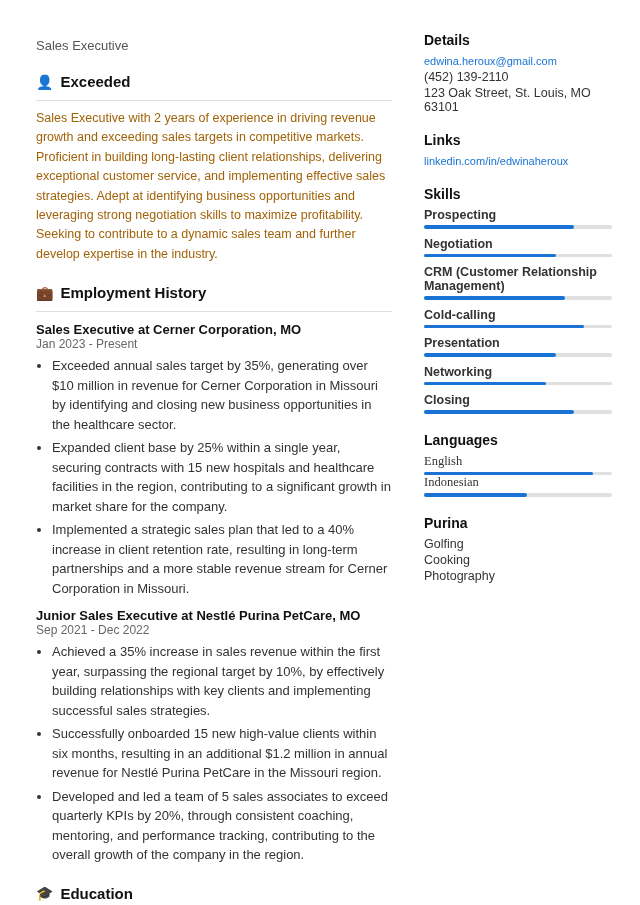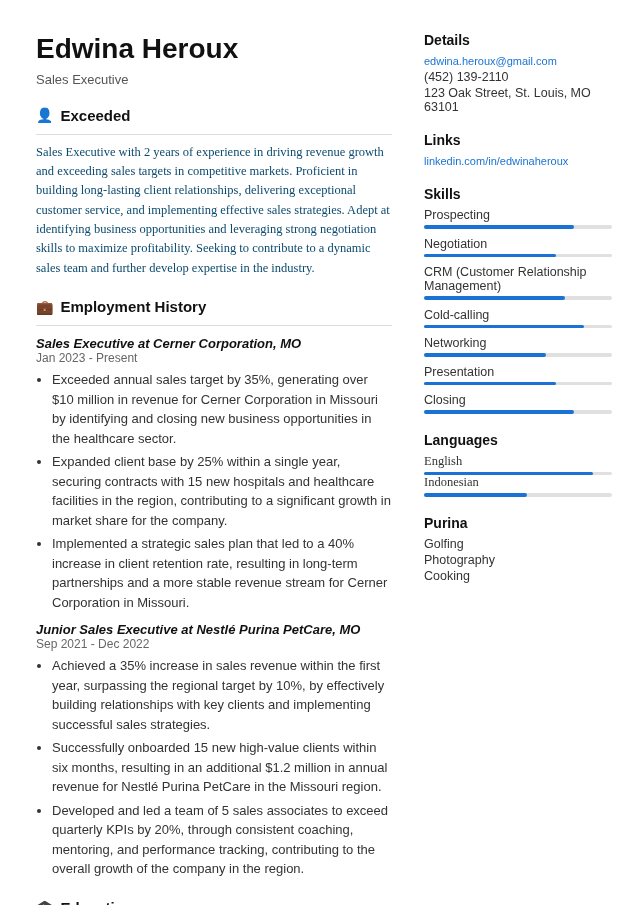--- a/index.html
+++ b/index.html
@@ -51,30 +51,28 @@
       font-size: 14px;
       color: #333;
     }
     .section-divider {
       border: none;
       border-top: 1.5px solid #ddd;
       margin-bottom: 8px;
     }
     .profile-text {
       font-size: 12.5px;
-      color: #0c4a6e;
+      color: #a16207;
       line-height: 1.55;
-      font-family: Liberation Serif, serif;
     }
     .job-title {
       font-size: 13px;
       font-weight: 700;
       color: #111;
       margin-top: 10px;
-      font-style: italic;
     }
     .job-date {
       font-size: 12px;
       color: #666;
       margin-bottom: 5px;
     }
     ul.bullets {
       padding-left: 16px;
       margin-bottom: 6px;
     }
@@ -101,20 +99,21 @@
       font-size: 11px;
       text-decoration: none;
     }
     .detail-text {
       font-size: 12.5px;
       color: #333;
       margin-bottom: 2px;
     }
     .skill-item {
       margin-bottom: 8px;
+      font-weight: bold;
     }
     .skill-name {
       font-size: 12.5px;
       color: #333;
       margin-bottom: 3px;
     }
     .skill-bar-bg {
       height: 3.5px;
       background: #e0e0e0;
       border-radius: 2px;
@@ -138,21 +137,20 @@
       color: #333;
       margin-bottom: 2px;
     }
   </style>
 </head>
 <body>
 
 <div class="page">
 
   <div class="left">
-    <h1 class="name">Edwina Heroux</h1>
     <div class="subtitle">Sales Executive</div>
 
     <div class="section-title">
       <span class="icon">👤</span>
       <span>Exceeded</span>
     </div>
     <hr class="section-divider">
     <p class="profile-text">Sales Executive with 2 years of experience in driving revenue growth and exceeding sales targets in competitive markets. Proficient in building long-lasting client relationships, delivering exceptional customer service, and implementing effective sales strategies. Adept at identifying business opportunities and leveraging strong negotiation skills to maximize profitability. Seeking to contribute to a dynamic sales team and further develop expertise in the industry.</p>
 
     <div class="section-title">
@@ -219,29 +217,29 @@
             <div class="skill-bar-fill" style="width: 75%;"></div>
           </div>
         </div>
         <div class="skill-item">
           <div class="skill-name">Cold-calling</div>
           <div class="skill-bar-bg">
             <div class="skill-bar-fill" style="width: 85%;"></div>
           </div>
         </div>
         <div class="skill-item">
+          <div class="skill-name">Presentation</div>
+          <div class="skill-bar-bg">
+            <div class="skill-bar-fill" style="width: 70%;"></div>
+          </div>
+        </div>
+        <div class="skill-item">
           <div class="skill-name">Networking</div>
           <div class="skill-bar-bg">
             <div class="skill-bar-fill" style="width: 65%;"></div>
-          </div>
-        </div>
-        <div class="skill-item">
-          <div class="skill-name">Presentation</div>
-          <div class="skill-bar-bg">
-            <div class="skill-bar-fill" style="width: 70%;"></div>
           </div>
         </div>
         <div class="skill-item">
           <div class="skill-name">Closing</div>
           <div class="skill-bar-bg">
             <div class="skill-bar-fill" style="width: 80%;"></div>
           </div>
         </div>
       </div>
 
@@ -257,17 +255,17 @@
           <div class="lang-name">Indonesian</div>
           <div class="skill-bar-bg">
             <div class="skill-bar-fill" style="width: 55%;"></div>
           </div>
         </div>
       </div>
 
     <div class="right-section-title">Purina</div>
     <div id="hobbies-container">
         <div class="hobby-text">Golfing</div>
+        <div class="hobby-text">Cooking</div>
         <div class="hobby-text">Photography</div>
-        <div class="hobby-text">Cooking</div>
       </div>
   </div>
 </div>
 
 </body></html>

